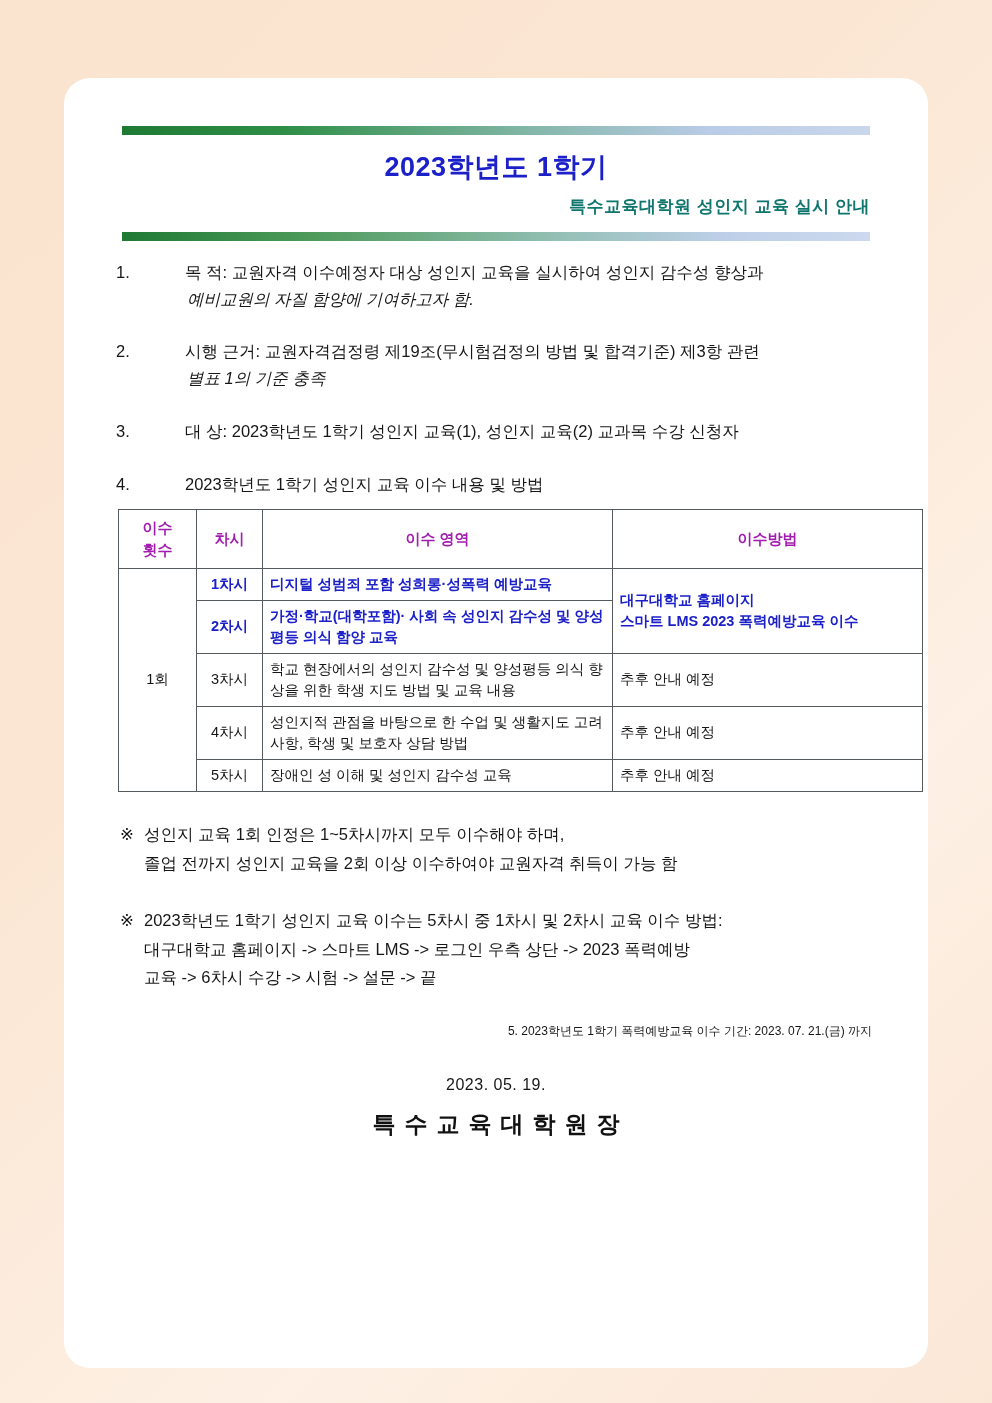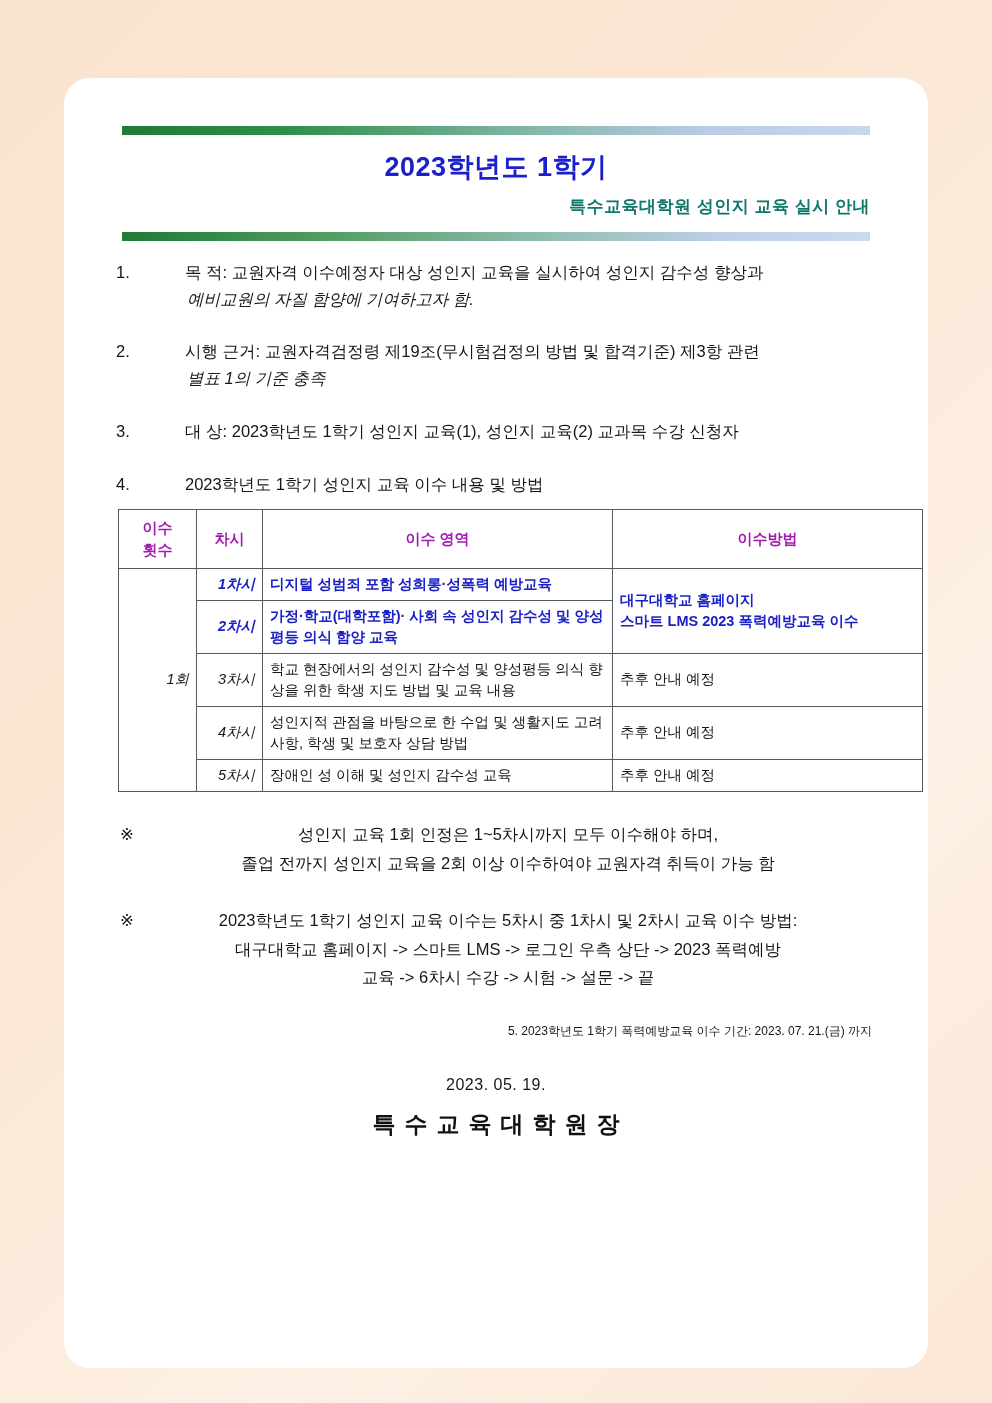--- a/index.html
+++ b/index.html
@@ -100,35 +100,35 @@
     font-weight: bold;
     font-size: 15px;
     padding: 7px 16px;
     color: #a21caf;
   }
   .col-count { width: 78px; }
   .col-session { width: 66px; }
   .col-area { width: 350px; }
   .col-method { width: 310px; }
 
-  .cell-center { text-align: right; font-style: italic; }
+  .cell-center { text-align: center; }
   .blue { color: #1b20c8; font-weight: bold; }
   .cell-area-blue { color: #1b20c8; font-weight: bold; }
 
   
   .note {
     margin: 28px 4px 0 4px;
     font-size: 16.5px;
     line-height: 1.75;
     color: #161616;
     display: flex;
   }
   .note .mark { width: 24px; flex: none; }
   .note .ntxt { flex: 1; }
-  .note .ntxt span { display: block; text-align: center; }
+  .note .ntxt span { display: block; }
 
   .item5 {
     margin: 30px 4px 0 4px;
     font-size: 12px;
     color: #161616;
     text-align: right;
   }
 
   .date-line {
     text-align: center;

